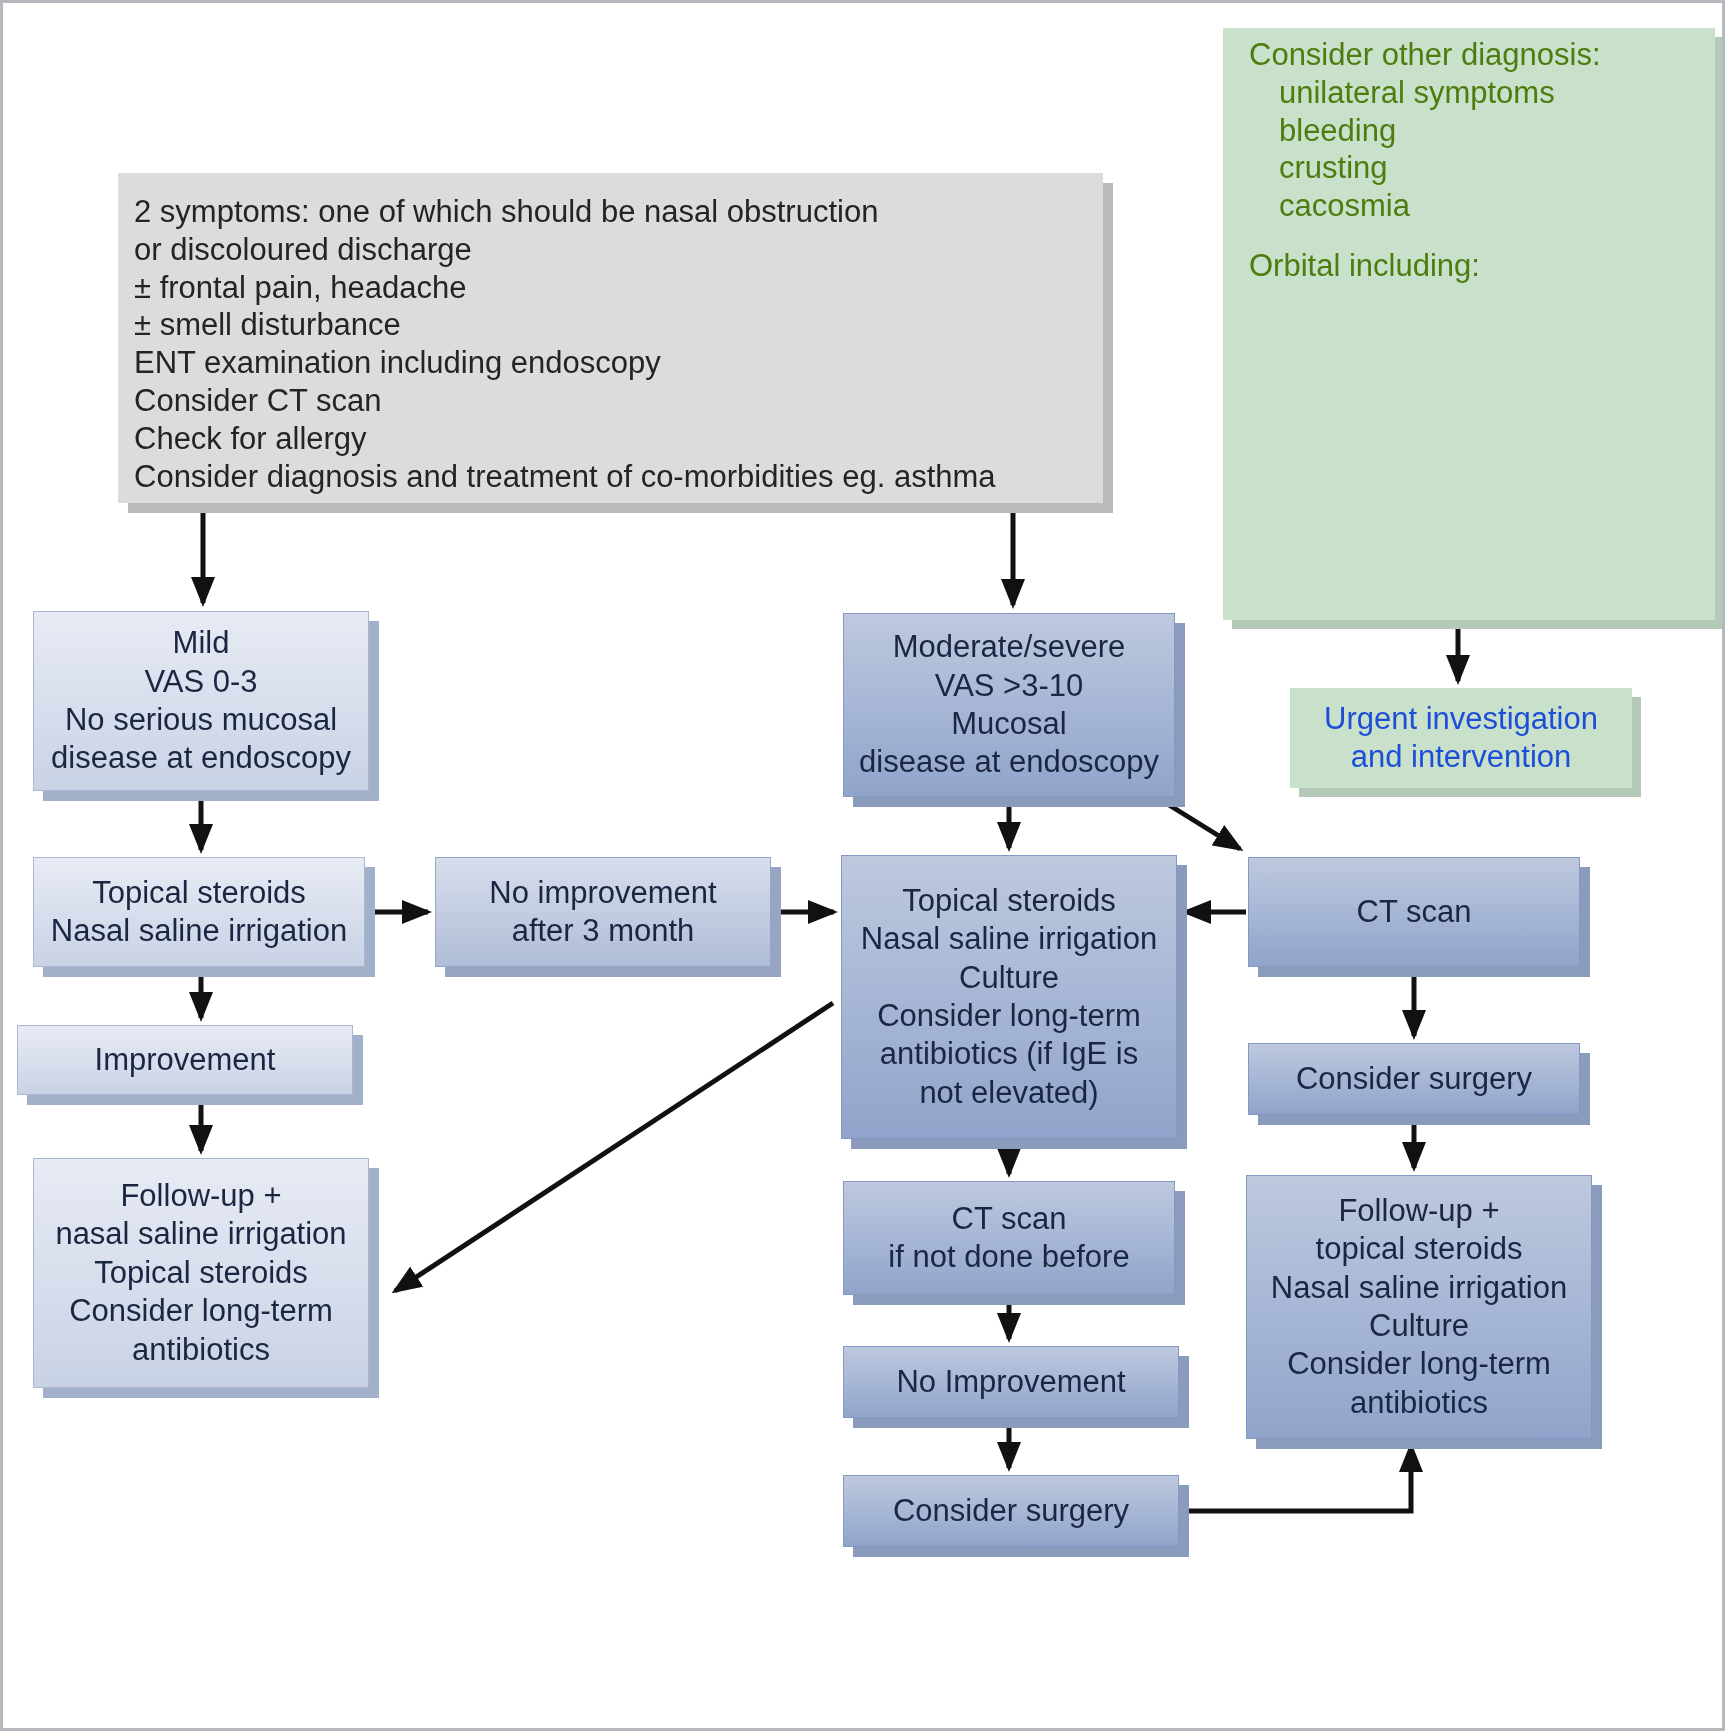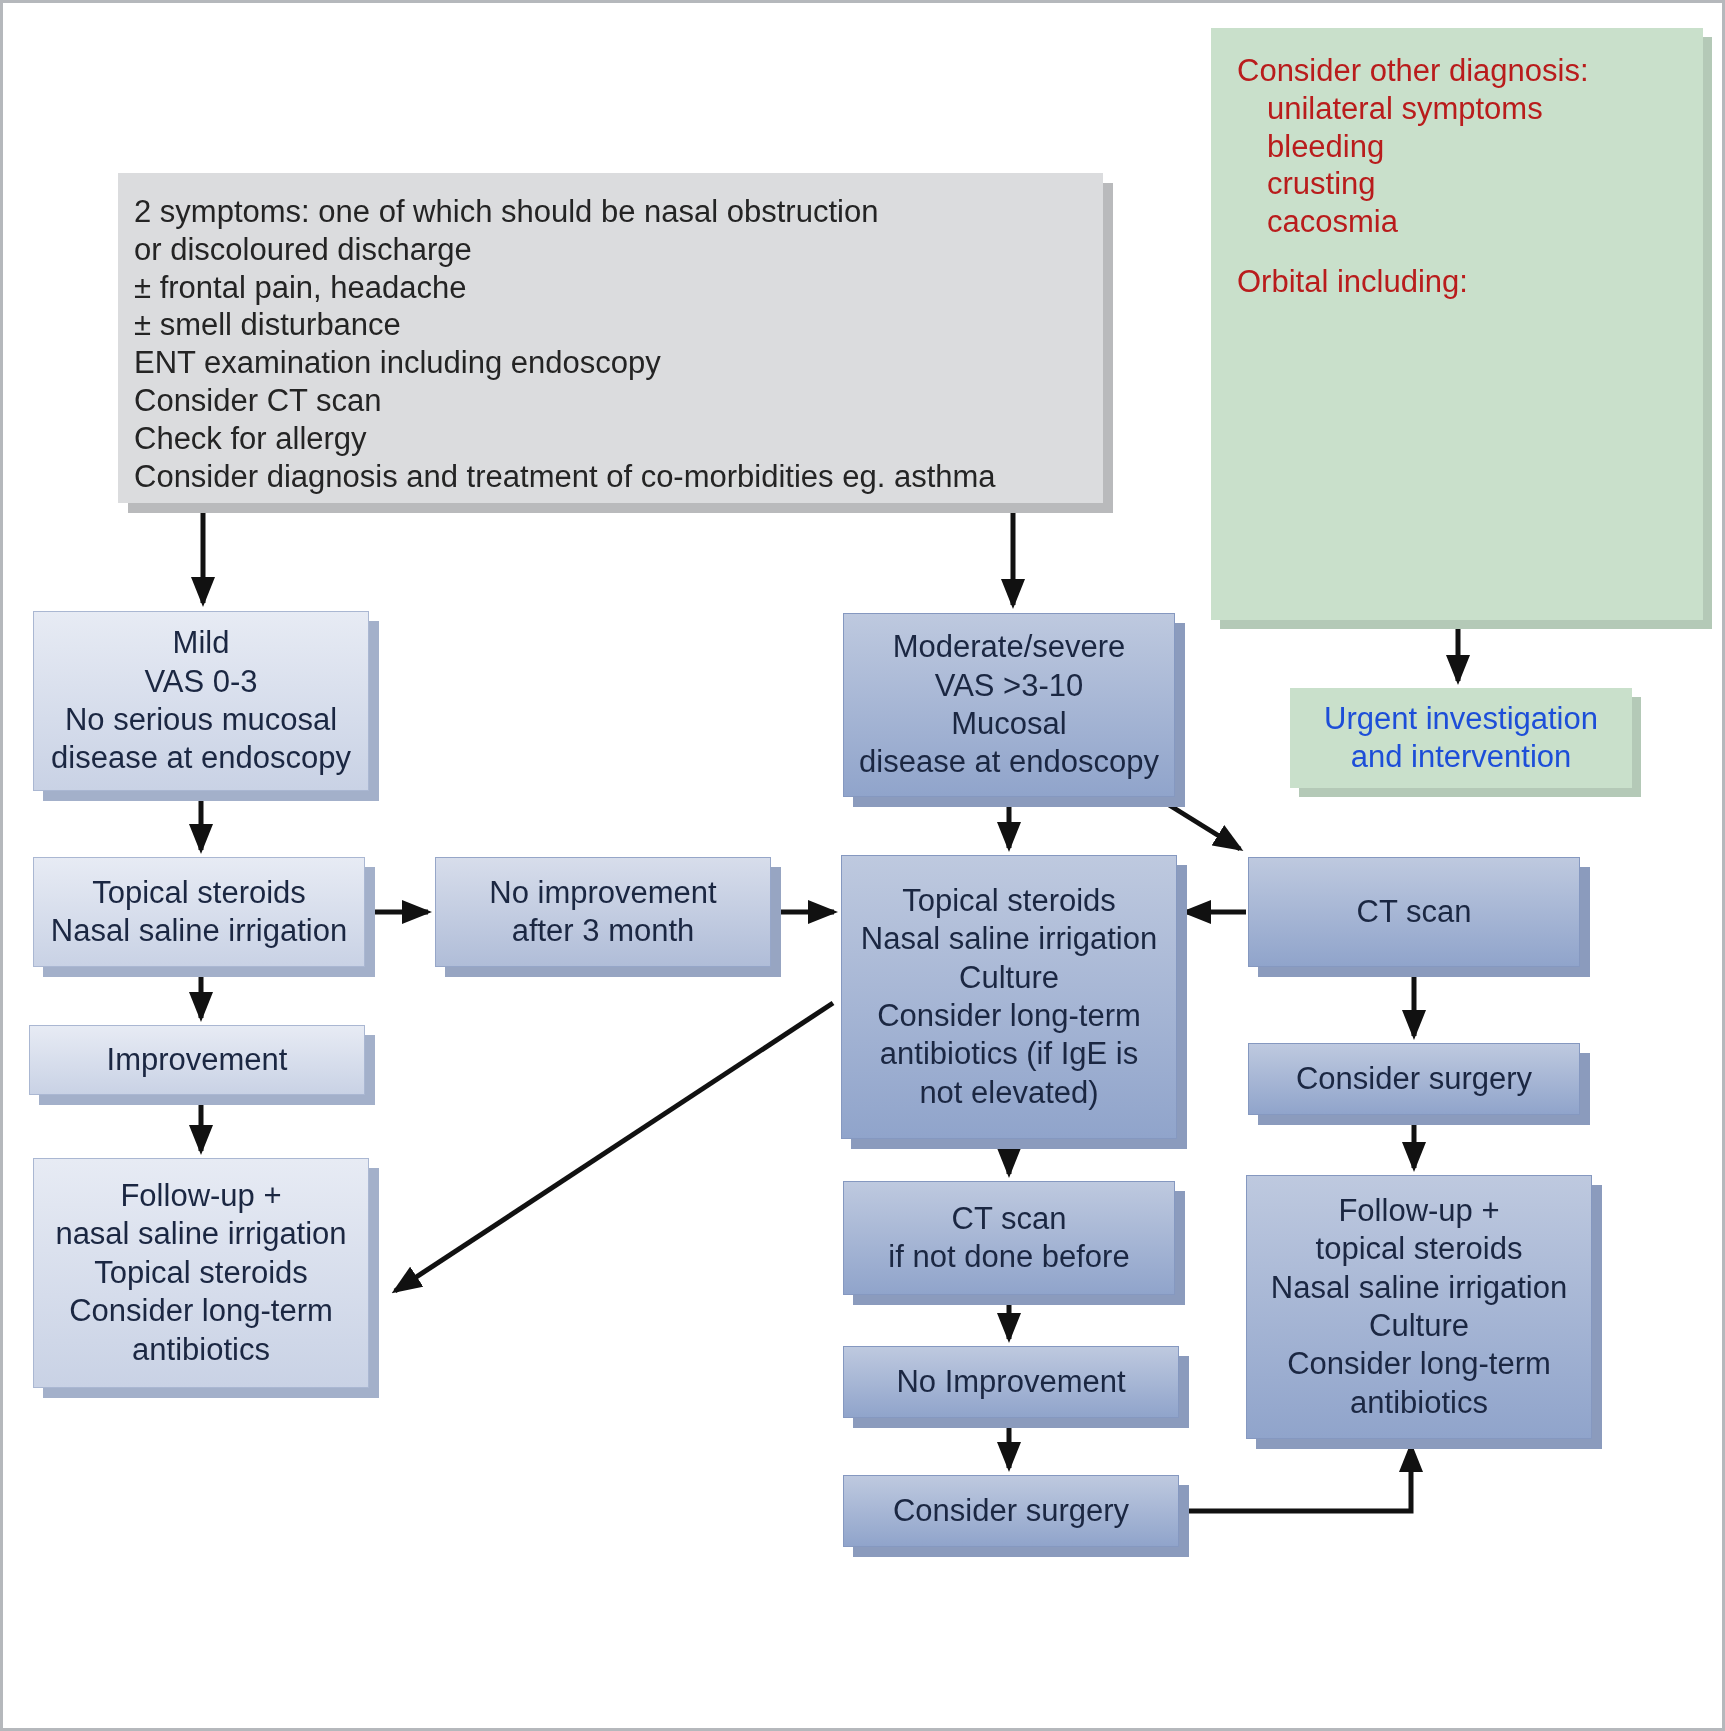--- a/index.html
+++ b/index.html
@@ -39,24 +39,25 @@
   .gray .txt{text-align:left;color:#242424;line-height:1.22;}
   
   .green{
     background:#c9e0cb;
     box-shadow:9px 9px 0 #b4c9b7;
   }
   .green-list{
     align-items:flex-start;
     justify-content:flex-start;
     display:block;
-    padding:24px 26px;
+    padding:8px 26px;
     font-size:31px;
     line-height:1.22;
-    color:#b91c1c;
+    color:#4d7c0f;
+    margin-left:12px;
   }
   .green-list .gline{white-space:pre-line;}
   .green-list .indent{padding-left:30px;white-space:pre-line;}
   .green-list .para{margin-top:22px;}
   .green .txt{color:#1d4ed8;}
   
   .blue-light{
     background:linear-gradient(180deg,#e7ebf4 0%,#c9d2e5 100%);
     border:1px solid #aab7d2;
     box-shadow:10px 10px 0 #a3b0ca;
@@ -75,21 +76,21 @@
   
   #box-symptoms{left:115px;top:170px;width:985px;height:330px;}
   #box-diag{left:1208px;top:25px;width:492px;height:592px;}
   #box-urgent{left:1287px;top:685px;width:342px;height:100px;}
   #box-mild{left:30px;top:608px;width:336px;height:180px;align-items:center;}
   #box-moderate{left:840px;top:610px;width:332px;height:184px;}
   #box-topical-mild{left:30px;top:854px;width:332px;height:110px;}
   #box-noimprov3m{left:432px;top:854px;width:336px;height:110px;}
   #box-central{left:838px;top:852px;width:336px;height:284px;}
   #box-ctscan{left:1245px;top:854px;width:332px;height:110px;}
-  #box-improvement{left:26px;top:1022px;width:336px;height:70px;}
+  #box-improvement{left:14px;top:1022px;width:336px;height:70px;}
   #box-followup-left{left:30px;top:1155px;width:336px;height:230px;}
   #box-surgery-right{left:1245px;top:1040px;width:332px;height:72px;}
   #box-followup-right{left:1243px;top:1172px;width:346px;height:264px;}
   #box-ct-ifnotdone{left:840px;top:1178px;width:332px;height:114px;}
   #box-noimprovement2{left:840px;top:1343px;width:336px;height:72px;}
   #box-surgery-bottom{left:840px;top:1472px;width:336px;height:72px;}
 </style>
 </head>
 <body>
 

